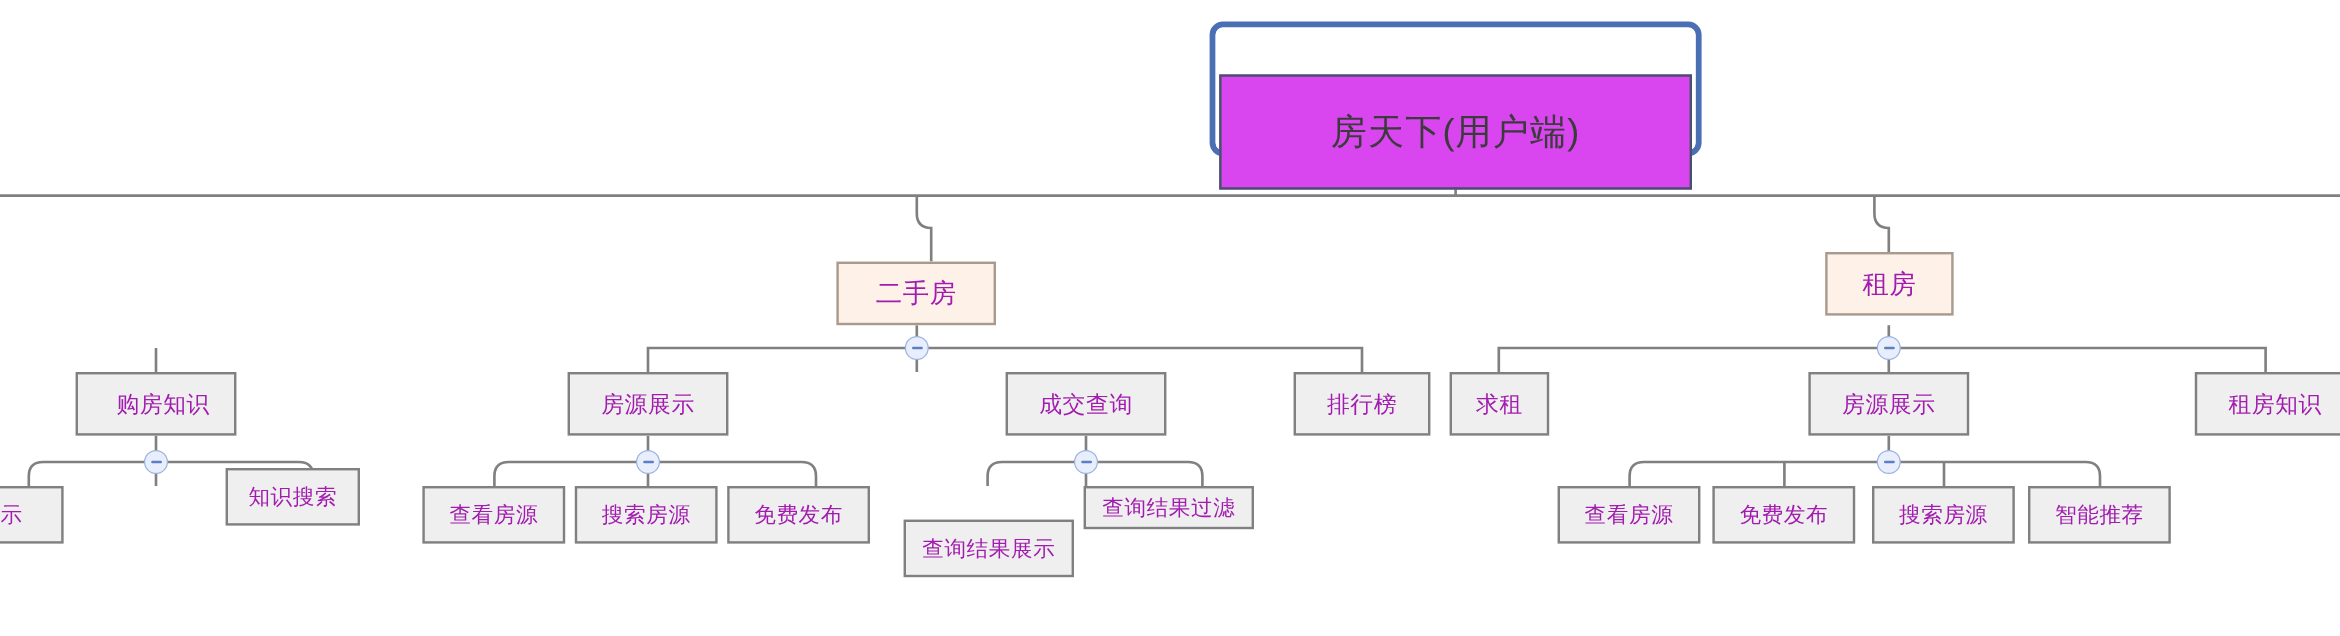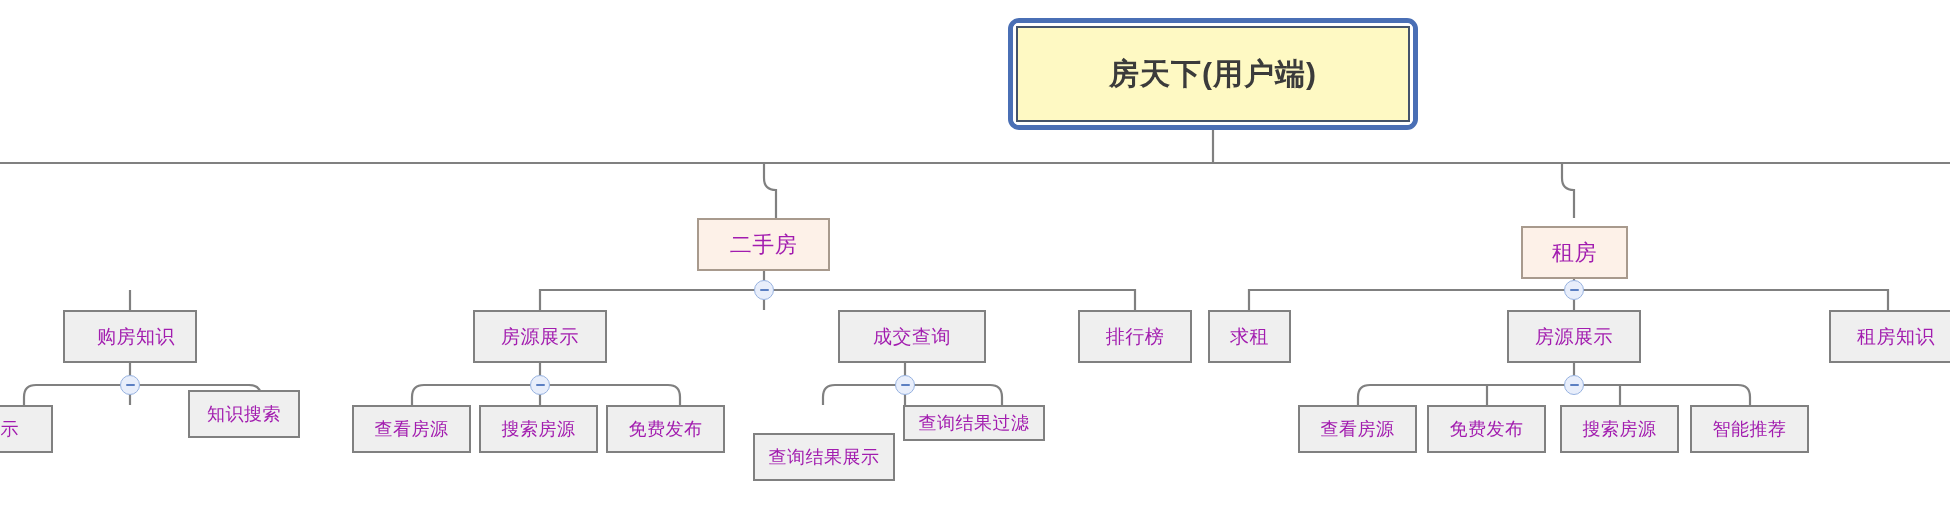--- a/index.html
+++ b/index.html
@@ -28,26 +28,27 @@
   .node.lvl2{
     background:#fdf1e8;
     border:2px solid #a89a8d;
     font-size:22px;
   }
   .node.lvl3{font-size:19px;}
   .node.lvl4{font-size:18px;}
 
   
   .node.root{
-    background:#fef9c3;
+    background:#d946ef;
     border:2px solid #44536b;
     font-size:30px;
-    font-weight:bold;
+    font-weight:normal;
     color:#3b3b3b;
     letter-spacing:1px;
+    margin-top:36px;
   }
   .root-ring{
     position:absolute;
     box-sizing:border-box;
     border:5px solid #4a6fb5;
     border-radius:11px;
     background:transparent;
   }
   .root-ring-inner{
     position:absolute;
@@ -116,27 +117,27 @@
       <path d="M130,385 L130,405"></path>
     </g>
   </svg>
 
   <div class="root-ring" style="left:1008px;top:18px;width:410px;height:112px;"></div>
   <div class="root-ring-inner" style="left:1013px;top:23px;width:400px;height:102px;"></div>
   <div class="node root" style="left:1016px;top:26px;width:394px;height:96px;">房天下(用户端)</div>
 
   <div class="node lvl2" style="left:697px;top:218px;width:133px;height:53px;">二手房</div>
 
-  <div class="node lvl2" style="left:1521px;top:226px;width:107px;height:53px;">租房</div>
+  <div class="node lvl2" style="left:1521px;top:210px;width:107px;height:53px;">租房</div>
 
   <div class="node lvl3" style="left:63px;top:310px;width:134px;height:53px;padding-left:12px;">购房知识</div>
 
   <div class="node lvl3" style="left:473px;top:310px;width:134px;height:53px;">房源展示</div>
 
-  <div class="node lvl3" style="left:838px;top:310px;width:148px;height:53px;">成交查询</div>
+  <div class="node lvl3" style="left:838px;top:310px;width:134px;height:53px;">成交查询</div>
 
   <div class="node lvl3" style="left:1078px;top:310px;width:114px;height:53px;">排行榜</div>
 
   <div class="node lvl3" style="left:1208px;top:310px;width:83px;height:53px;">求租</div>
 
   <div class="node lvl3" style="left:1507px;top:310px;width:134px;height:53px;">房源展示</div>
 
   <div class="node lvl3" style="left:1829px;top:310px;width:134px;height:53px;">租房知识</div>
 
   <div class="node lvl4" style="left:-52px;top:405px;width:105px;height:48px;">展示</div>

